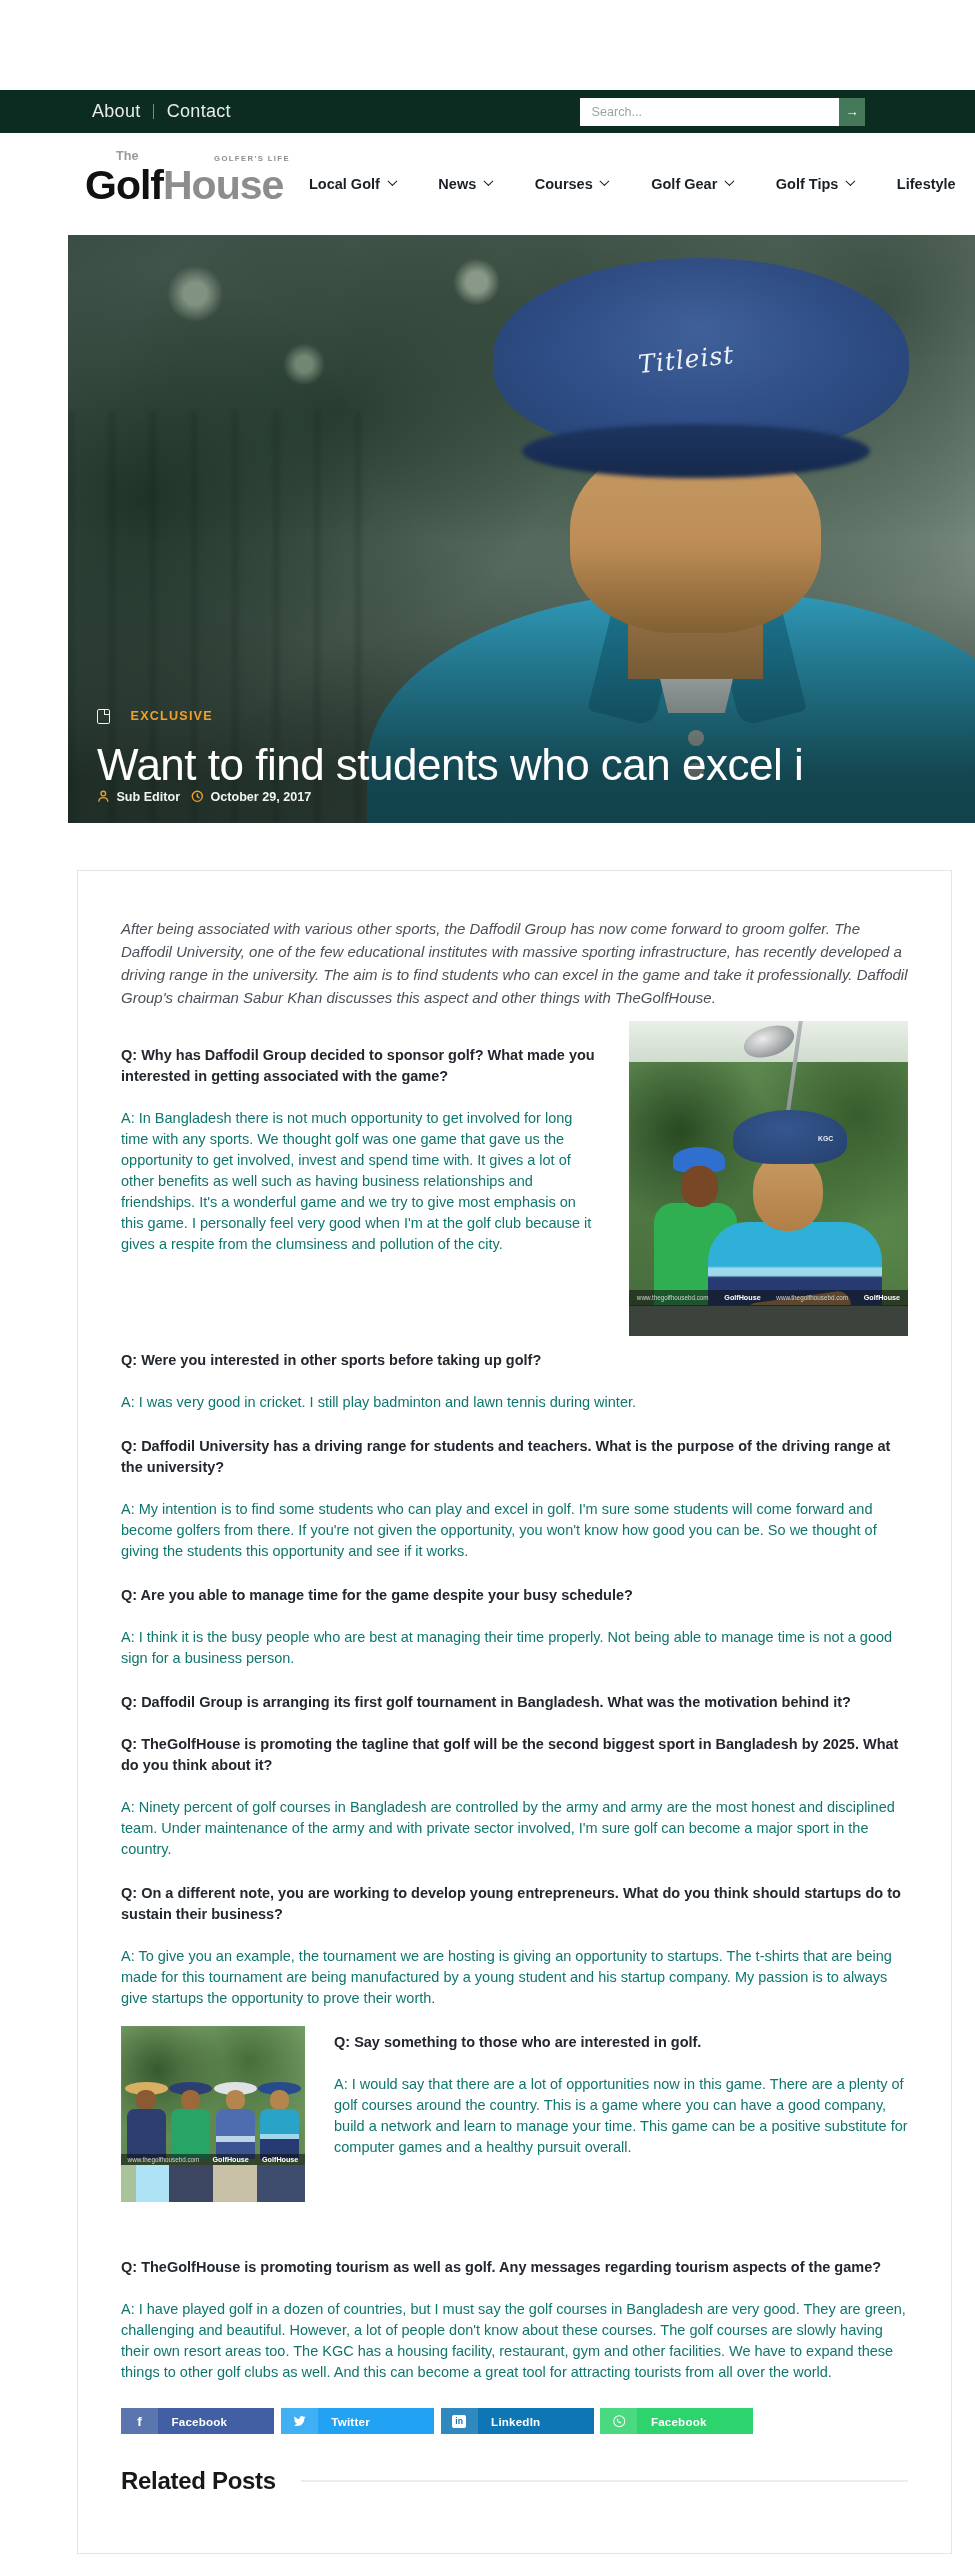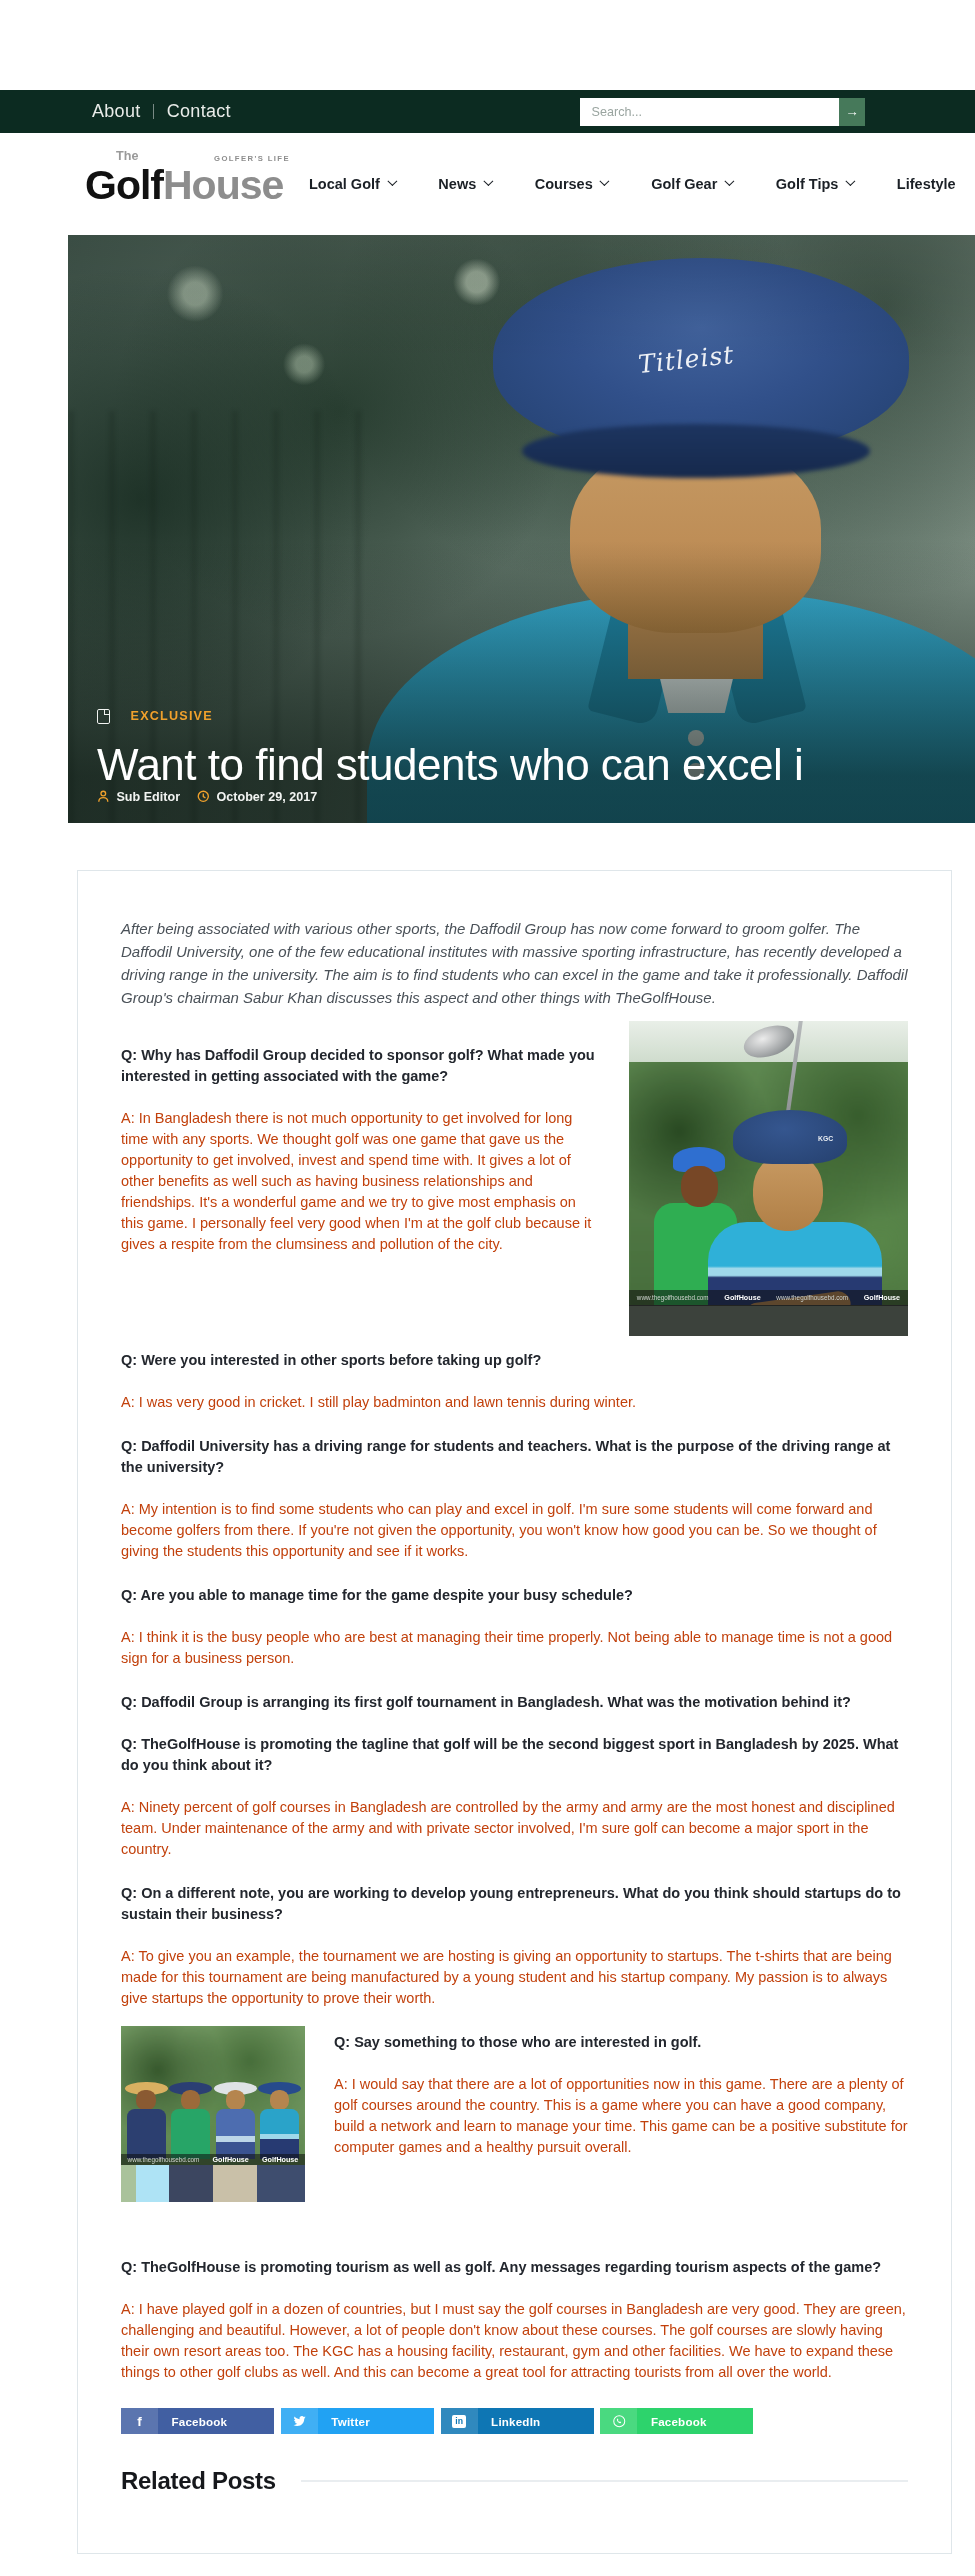--- a/index.html
+++ b/index.html
@@ -78,29 +78,29 @@
               background:linear-gradient(180deg, rgba(0,0,0,.08) 0%, transparent 22%, transparent 52%, rgba(6,18,12,.62) 92%); }
 
   .hero-content { position:absolute; left:29px; bottom:19.3px; right:0; }
   .hero-badge { display:flex; align-items:center; gap:21px; margin-bottom:15.5px; }
   .badge-icon { width:12.6px; height:15.5px; border:1.5px solid #f2f4f2; border-radius:1.9px; position:relative; display:inline-block; }
   .badge-icon::after { content:""; position:absolute; right:-1px; top:-1px; width:4.8px; height:4.8px;
                        background:#0000; border-left:1.5px solid #f2f4f2; border-bottom:1.5px solid #f2f4f2; }
   .badge-label { color:#f0a12c; font-size:12.6px; font-weight:700; letter-spacing:1.2px; }
   .hero-title { color:#ffffff; font-size:44px; font-weight:400; letter-spacing:-0.5px;
                 white-space:nowrap; }
-  .hero-meta { display:flex; align-items:center; gap:17px; color:#f2f4f2; font-size:12.6px; font-weight:600; }
+  .hero-meta { display:flex; align-items:center; gap:11px; color:#f2f4f2; font-size:12.6px; font-weight:600; }
   .meta-item { display:flex; align-items:center; gap:6.8px; }
 
   
   .card { width:875px; margin:47px 0 0 77px; background:#fff; border:1px solid #dfe6ea;
           padding:46px 43px 58px 43px; }
   .intro { font-style:italic; color:#4a5158; font-size:15px; line-height:23px; margin-bottom:36px; }
   .q { font-weight:700; color:#23272e; font-size:14.5px; line-height:21px; margin-bottom:21px; }
-  .a { color:#c2410c; font-size:14.5px; line-height:21px; margin-bottom:23px; }
+  .a { color:#0f766e; font-size:14.5px; line-height:21px; margin-bottom:23px; }
   .clearfix::after { content:""; display:block; clear:both; }
   .qa-9 .q { margin-top:48px; }
 
   
   .photo1 { float:right; width:279px; height:315px; margin:-24px 0 13.5px 27px; position:relative;
             overflow:hidden; background:#55814a; }
   .p1-sky { position:absolute; left:0; top:0; right:0; height:41px; background:linear-gradient(#e9efe8,#cfdccd); }
   .p1-trees { position:absolute; inset:0;
     background:
       radial-gradient(circle at 18% 35%, rgba(34,64,28,.85), transparent 30%),

